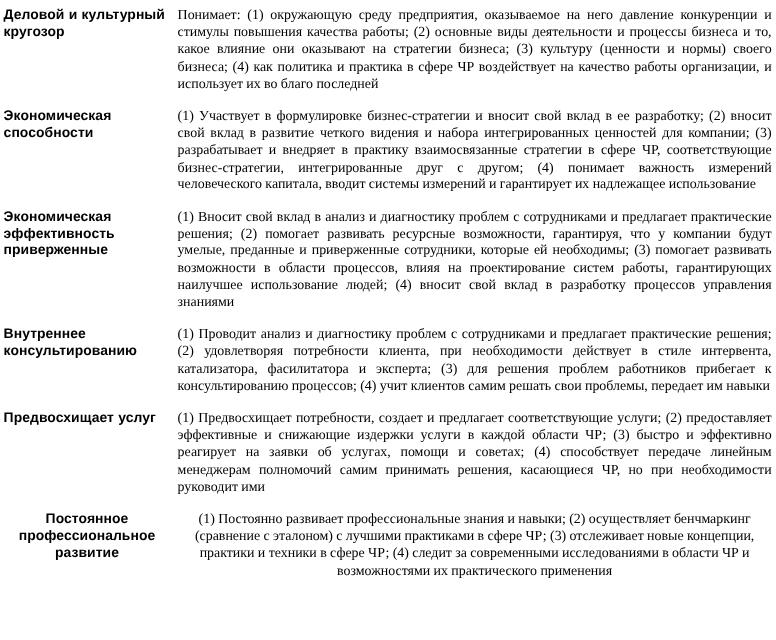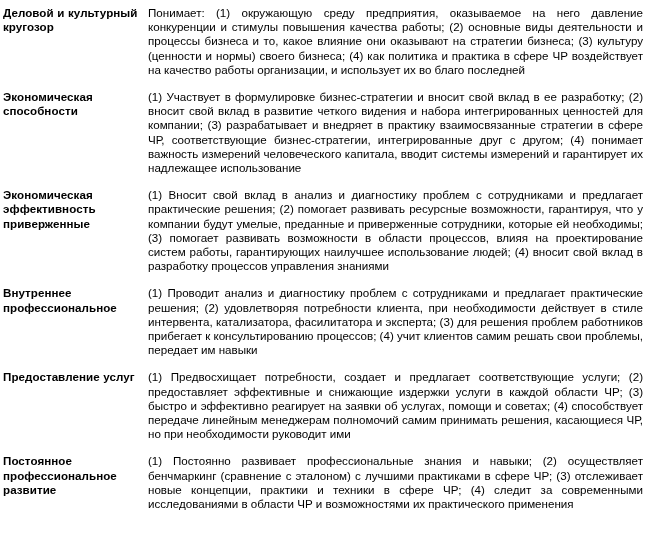--- a/index.html
+++ b/index.html
@@ -36,20 +36,21 @@
     padding: 0;
   }
   col.col-label { width: 145px; }
   col.col-desc  { width: 497px; }
 
   tr.competency-row > td {
     padding-bottom: 13px;
   }
   tr.competency-row:last-child > td {
     padding-bottom: 0;
+    text-align: center;
   }
 
   .label-cell {
     font-weight: bold;
     font-size: 11.6px;
     line-height: 14.2px;
     letter-spacing: 0.05px;
     padding-right: 6px !important;
     word-spacing: 0.3px;
   }
@@ -57,20 +58,21 @@
     font-size: 11.6px;
     line-height: 14.2px;
     text-align: justify;
     text-justify: inter-word;
     padding-right: 2px !important;
     word-spacing: -0.1px;
   }
   .desc-cell .para {
     margin: 0;
     hyphens: manual;
+    font-family: Liberation Serif, serif;
   }
 </style>
 </head>
 <body>
 
 <div class="page">
   <table class="competency-table">
     <colgroup>
       <col class="col-label">
       <col class="col-desc">
@@ -88,27 +90,27 @@
           <p class="para">(1) Участвует в формулировке бизнес-стратегии и вносит свой вклад в ее разработку; (2) вносит свой вклад в развитие четкого видения и набора интегрированных ценностей для компании; (3) разрабатывает и внедряет в практику взаимосвязанные стратегии в сфере ЧР, соответствующие бизнес-стратегии, интегрированные друг с другом; (4) понимает важность измерений человеческого капитала, вводит системы измерений и гарантирует их надлежащее использование</p>
         </td>
       </tr>
       <tr class="competency-row">
         <td class="label-cell">Экономическая эффективность приверженные</td>
         <td class="desc-cell">
           <p class="para">(1) Вносит свой вклад в анализ и диагностику проблем с сотрудниками и предлагает практические решения; (2) помогает развивать ресурсные возможности, гарантируя, что у компании будут умелые, преданные и приверженные сотрудники, которые ей необходимы; (3) помогает развивать возможности в области процессов, влияя на проектирование систем работы, гарантирующих наилучшее использование людей; (4) вносит свой вклад в разработку процессов управления знаниями</p>
         </td>
       </tr>
       <tr class="competency-row">
-        <td class="label-cell">Внутреннее профессиональное</td>
+        <td class="label-cell">Внутреннее консультированию</td>
         <td class="desc-cell">
           <p class="para">(1) Проводит анализ и диагностику проблем с сотрудниками и предлагает практические решения; (2) удовлетворяя потребности клиента, при необходимости действует в стиле интервента, катализатора, фасилитатора и эксперта; (3) для решения проблем работников прибегает к консультированию процессов; (4) учит клиентов самим решать свои проблемы, передает им навыки</p>
         </td>
       </tr>
       <tr class="competency-row">
-        <td class="label-cell">Предоставление услуг</td>
+        <td class="label-cell">Предвосхищает услуг</td>
         <td class="desc-cell">
           <p class="para">(1) Предвосхищает потребности, создает и предлагает соответствующие услуги; (2) предоставляет эффективные и снижающие издержки услуги в каждой области ЧР; (3) быстро и эффективно реагирует на заявки об услугах, помощи и советах; (4) способствует передаче линейным менеджерам полномочий самим принимать решения, касающиеся ЧР, но при необходимости руководит ими</p>
         </td>
       </tr>
       <tr class="competency-row">
         <td class="label-cell">Постоянное профессиональное развитие</td>
         <td class="desc-cell">
           <p class="para">(1) Постоянно развивает профессиональные знания и навыки; (2) осуществляет бенчмаркинг (сравнение с эталоном) с лучшими практиками в сфере ЧР; (3) отслеживает новые концепции, практики и техники в сфере ЧР; (4) следит за современными исследованиями в области ЧР и возможностями их практического применения</p>
         </td>
       </tr>

